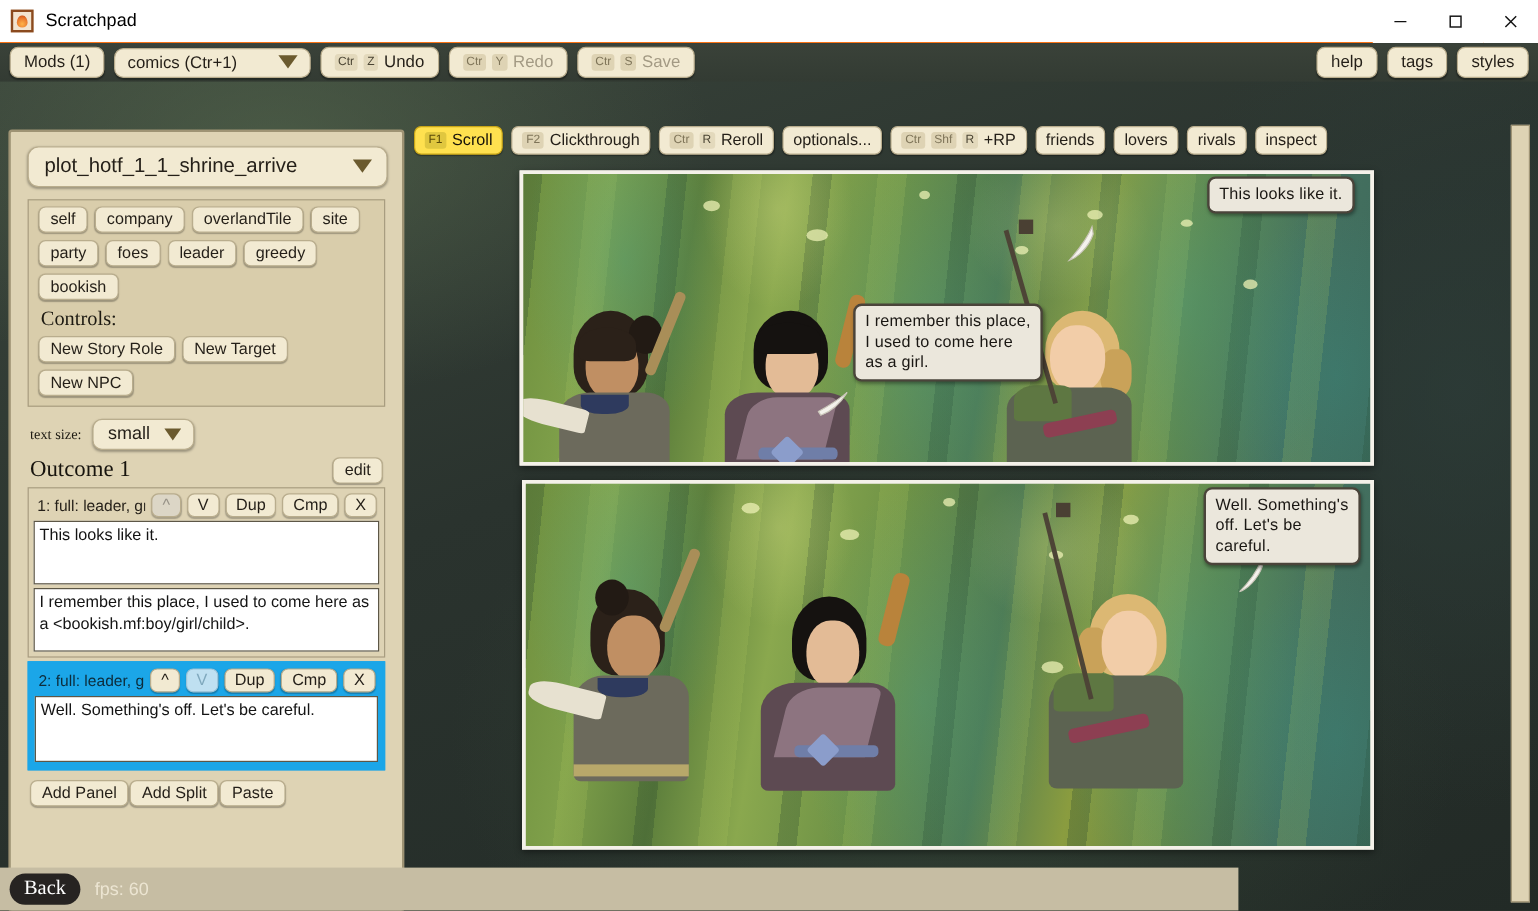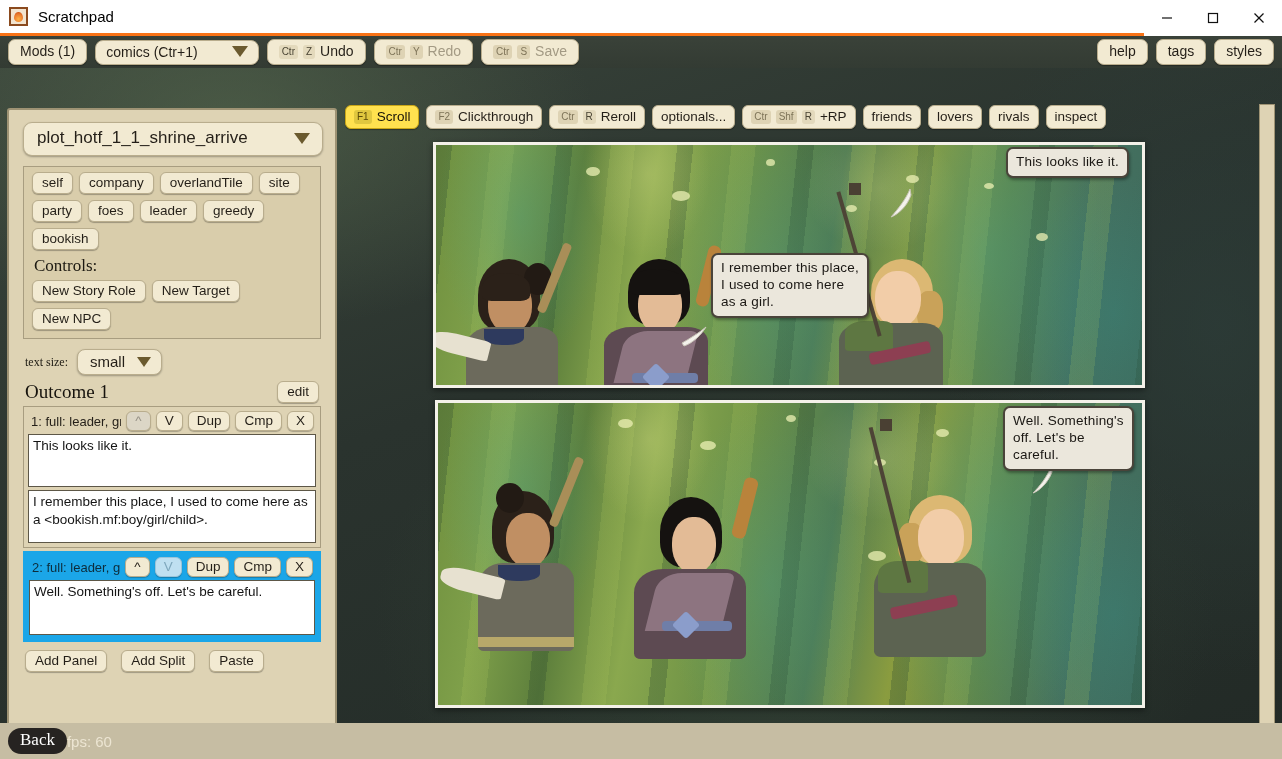--- a/index.html
+++ b/index.html
@@ -7,21 +7,21 @@
     width: 1282px; height: 759px;
     font-family: "Liberation Sans", sans-serif;
     overflow: hidden;
     background: #2b3029;
   }
 
   
   #titlebar {
     height: 36px; background: #ffffff;
     display: flex; align-items: center;
-    border-bottom: 3px solid #f97316;
+    border-bottom: 1px solid #f97316;
     position: relative;
   }
   #app-icon {
     width: 19px; height: 19px; margin-left: 9px;
     border: 2px solid #8b4a1e; background: #f2e4cf;
     display: flex; align-items: center; justify-content: center;
     flex: 0 0 auto;
   }
   #app-icon .flame {
     width: 9px; height: 10px;
@@ -209,21 +209,21 @@
     background: #ffffff; border: 1px solid #5d5747;
     font-size: 13.5px; color: #141414;
     padding: 2px 4px; line-height: 18px;
     font-family: "Liberation Sans", sans-serif;
     word-wrap: break-word;
   }
   .txt-field.h1 { height: 53px; margin-bottom: 3px; }
   .txt-field.h2 { height: 53px; }
   .txt-field.h3 { height: 55px; }
 
-  #panel-actions { display: flex; gap: 14px; margin: 8px 0 0 8px; }
+  #panel-actions { display: flex; gap: 1px; margin: 8px 0 0 8px; }
 
   
   #canvas-area {
     position: absolute; left: 345px; top: 96px;
     width: 905px; height: 627px;
     z-index: 10;
   }
   .comic-panel {
     position: absolute;
     background: #e9e5dc;
@@ -293,23 +293,23 @@
     position: absolute; right: 2px; top: 66px; width: 26px; height: 652px;
     z-index: 22;
   }
   #vscroll .thumb {
     position: absolute; left: 5px; top: 2px; width: 16px; height: 648px;
     background: #ded3b4; border: 1px solid #9e9374;
   }
 
   
   #statusbar {
-    position: absolute; left: 0; bottom: 0; width: 1282px; height: 36px;
+    position: absolute; left: 0; bottom: 0; width: 1032px; height: 36px;
     background: #c6bda3;
-    display: flex; align-items: center; padding: 0 8px;
+    display: flex; align-items: center; gap: 12px; padding: 0 8px;
     z-index: 40;
   }
   #back-btn {
     background: #262321; color: #ffffff; border-radius: 13px;
     padding: 2px 12px 4px; font-size: 17px; cursor: pointer;
     font-family: "Liberation Serif", serif;
   }
   #fps { color: #ece5d2; font-size: 15px; }
 </style>
 </head>

